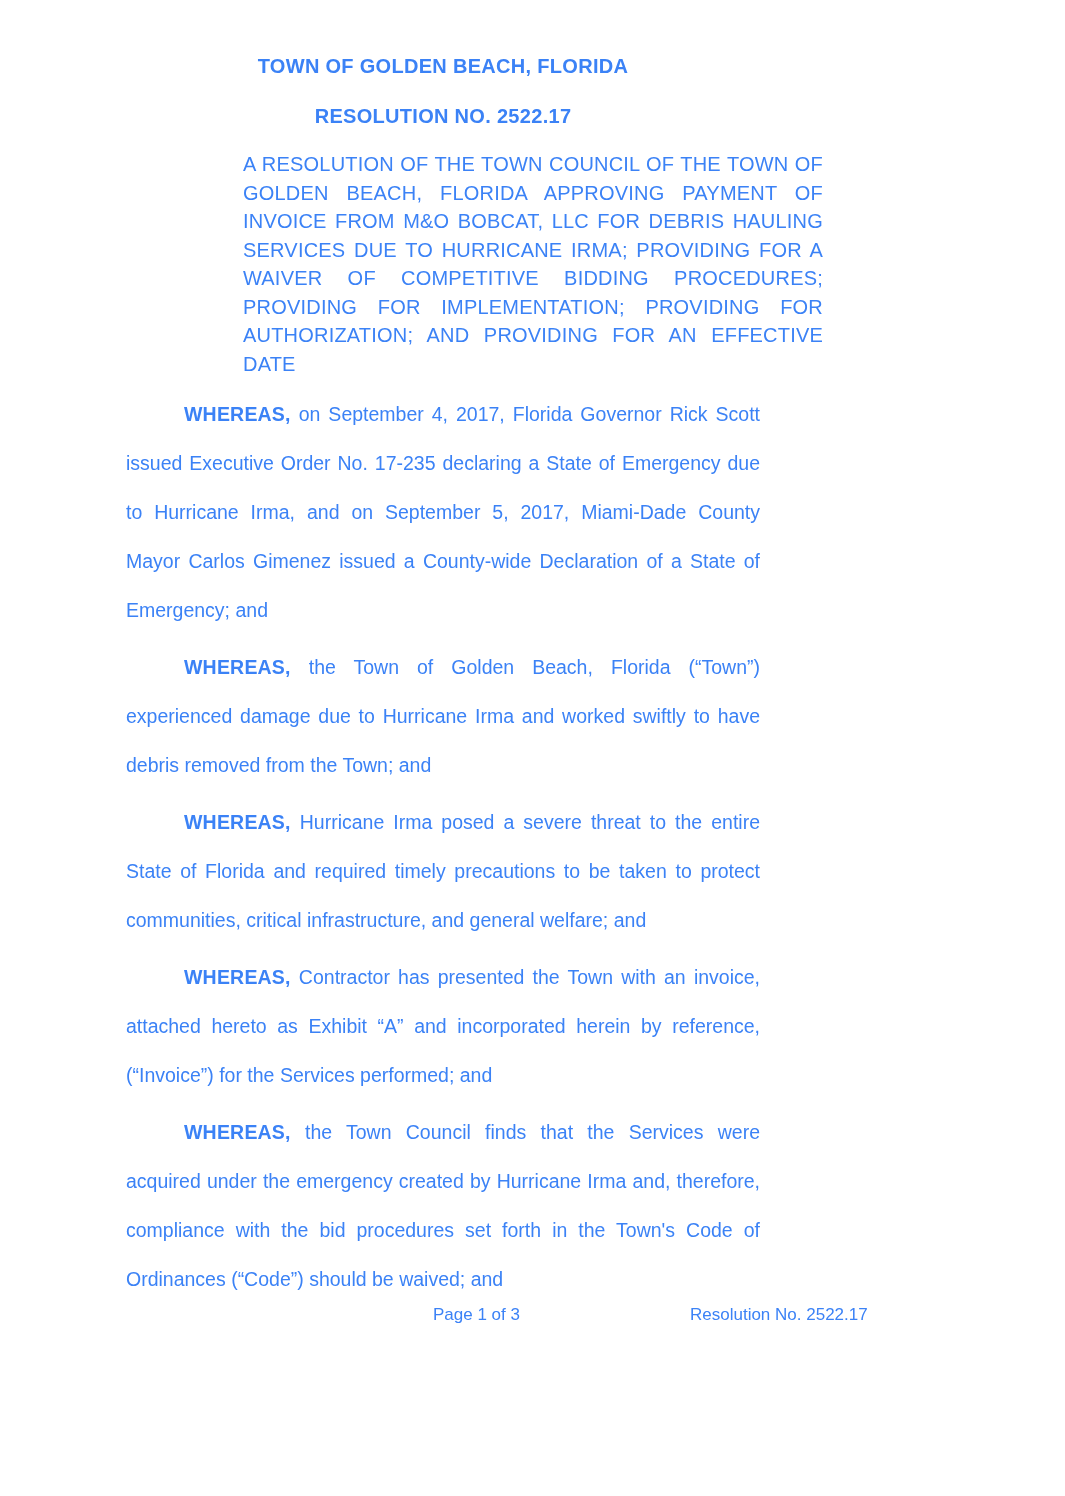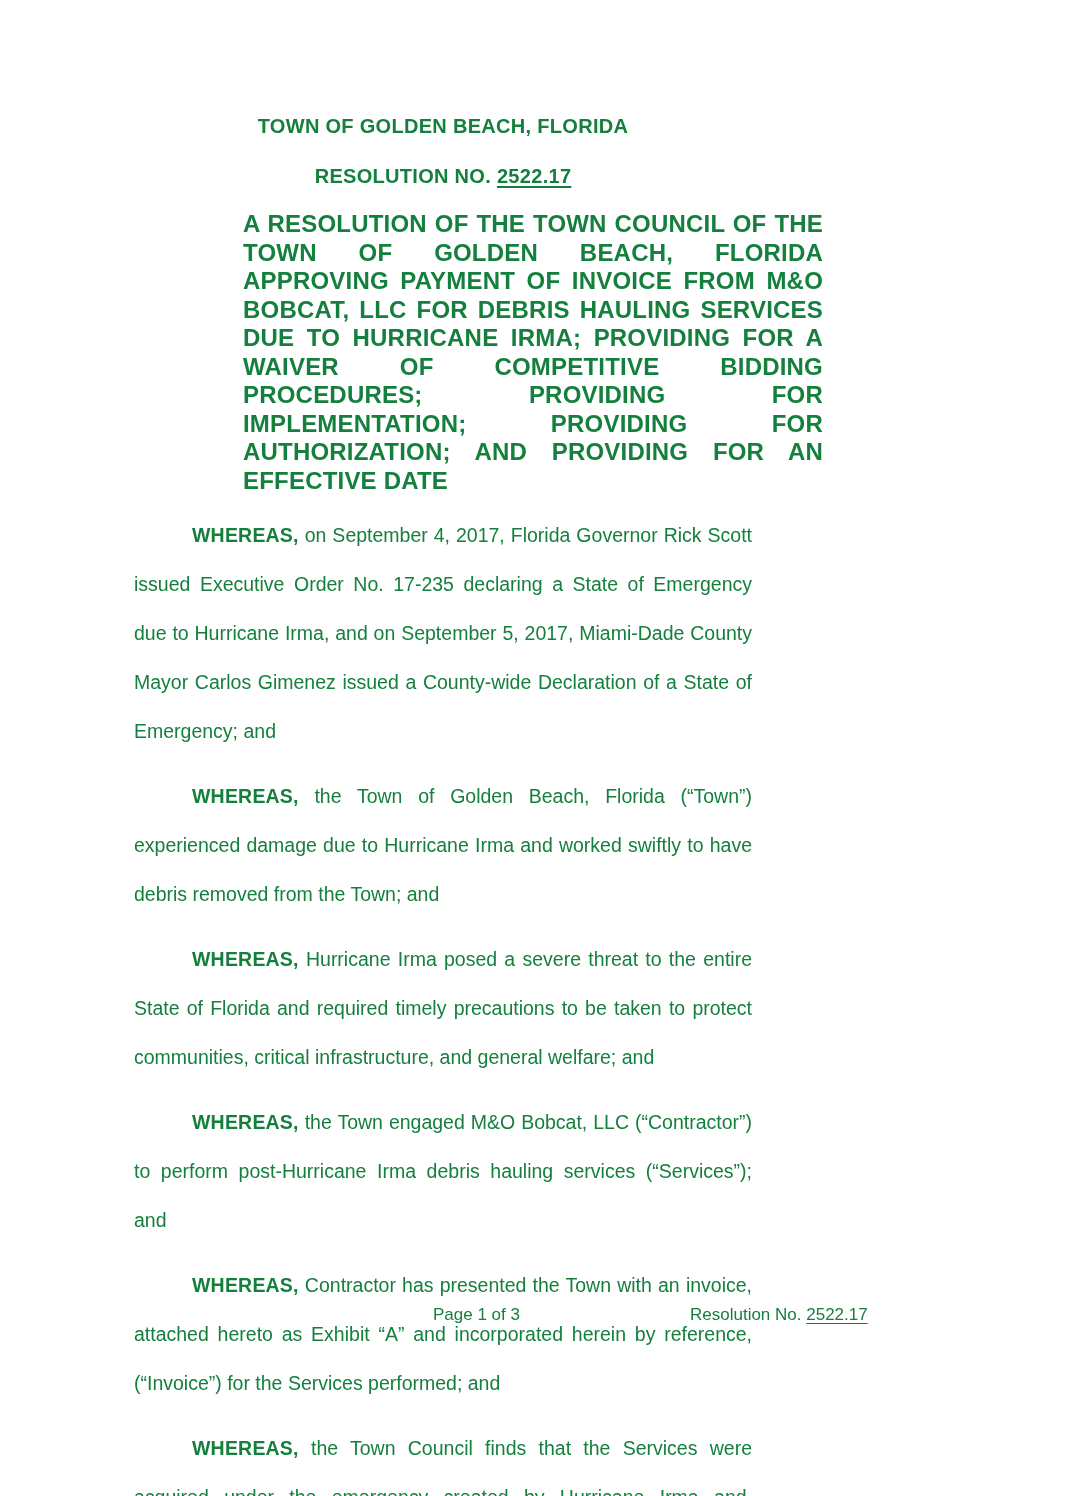--- a/index.html
+++ b/index.html
@@ -5,63 +5,62 @@
   html, body {
     margin: 0;
     padding: 0;
     background: #ffffff;
   }
   .page {
     position: relative;
     width: 883px;
     height: 1496px;
     background: #ffffff;
-    color: #15803d;
+    color: #3b82f6;
     font-family: "Liberation Sans", sans-serif;
     box-sizing: border-box;
-    padding: 114px 115px 0 118px;
+    padding: 54px 115px 0 118px;
     overflow: hidden;
   }
   .doc-title {
     margin: 0;
     text-align: center;
     font-size: 20px;
     font-weight: bold;
     line-height: 24px;
     letter-spacing: 0.3px;
   }
   .resolution-heading {
     margin: 26px 0 0 0;
     text-align: center;
     font-size: 20px;
     font-weight: bold;
     line-height: 24px;
     letter-spacing: 0.3px;
   }
   .underline {
-    text-decoration: underline;
     text-underline-offset: 3px;
     margin-top: 36px;
   }
   .caption {
     margin: 22px 0 12px 125px;
     width: 580px;
-    font-size: 24px;
-    font-weight: bold;
+    font-size: 20px;
+    font-weight: normal;
     line-height: 28.5px;
     text-align: justify;
     letter-spacing: 0.2px;
   }
   .body-paragraphs {
     margin-top: 12px;
     font-size: 19.5px;
     line-height: 49px;
   }
   .para {
-    margin: 16px;
+    margin: 8px;
     text-align: justify;
     text-indent: 58px;
   }
   .para b {
     letter-spacing: 0.2px;
   }
   .footer {
     position: absolute;
     left: 0;
     top: 1305px;
@@ -92,21 +91,20 @@
 
   <p class="caption">A RESOLUTION OF THE TOWN COUNCIL OF THE TOWN OF GOLDEN BEACH, FLORIDA APPROVING PAYMENT OF INVOICE FROM M&amp;O BOBCAT, LLC FOR DEBRIS HAULING SERVICES DUE TO HURRICANE IRMA; PROVIDING FOR A WAIVER OF COMPETITIVE BIDDING PROCEDURES; PROVIDING FOR IMPLEMENTATION; PROVIDING FOR AUTHORIZATION; AND PROVIDING FOR AN EFFECTIVE DATE</p>
 
   <div class="body-paragraphs">
   <p class="para"><b>WHEREAS,</b><span> on September 4, 2017, Florida Governor Rick Scott issued Executive Order No. 17-235 declaring a State of Emergency due to Hurricane Irma, and on September 5, 2017, Miami-Dade County Mayor Carlos Gimenez issued a County-wide Declaration of a State of Emergency; and</span></p>
 
   <p class="para"><b>WHEREAS,</b><span> the Town of Golden Beach, Florida (“Town”) experienced damage due to Hurricane Irma and worked swiftly to have debris removed from the Town; and</span></p>
 
   <p class="para"><b>WHEREAS,</b><span> Hurricane Irma posed a severe threat to the entire State of Florida and required timely precautions to be taken to protect communities, critical infrastructure, and general welfare; and</span></p>
 
-  <p class="para"><b>WHEREAS,</b><span> the Town engaged M&amp;O Bobcat, LLC (“Contractor”) to perform post-Hurricane Irma debris hauling services (“Services”); and</span></p>
 
   <p class="para"><b>WHEREAS,</b><span> Contractor has presented the Town with an invoice, attached hereto as Exhibit “A” and incorporated herein by reference, (“Invoice”) for the Services performed; and</span></p>
 
   <p class="para"><b>WHEREAS,</b><span> the Town Council finds that the Services were acquired under the emergency created by Hurricane Irma and, therefore, compliance with the bid procedures set forth in the Town's Code of Ordinances (“Code”) should be waived; and</span></p>
 </div>
 
   <div class="footer">
     <span class="page-label">Page 1 of 3</span>
     <span class="footer-resolution">
       <span>Resolution No.</span>

